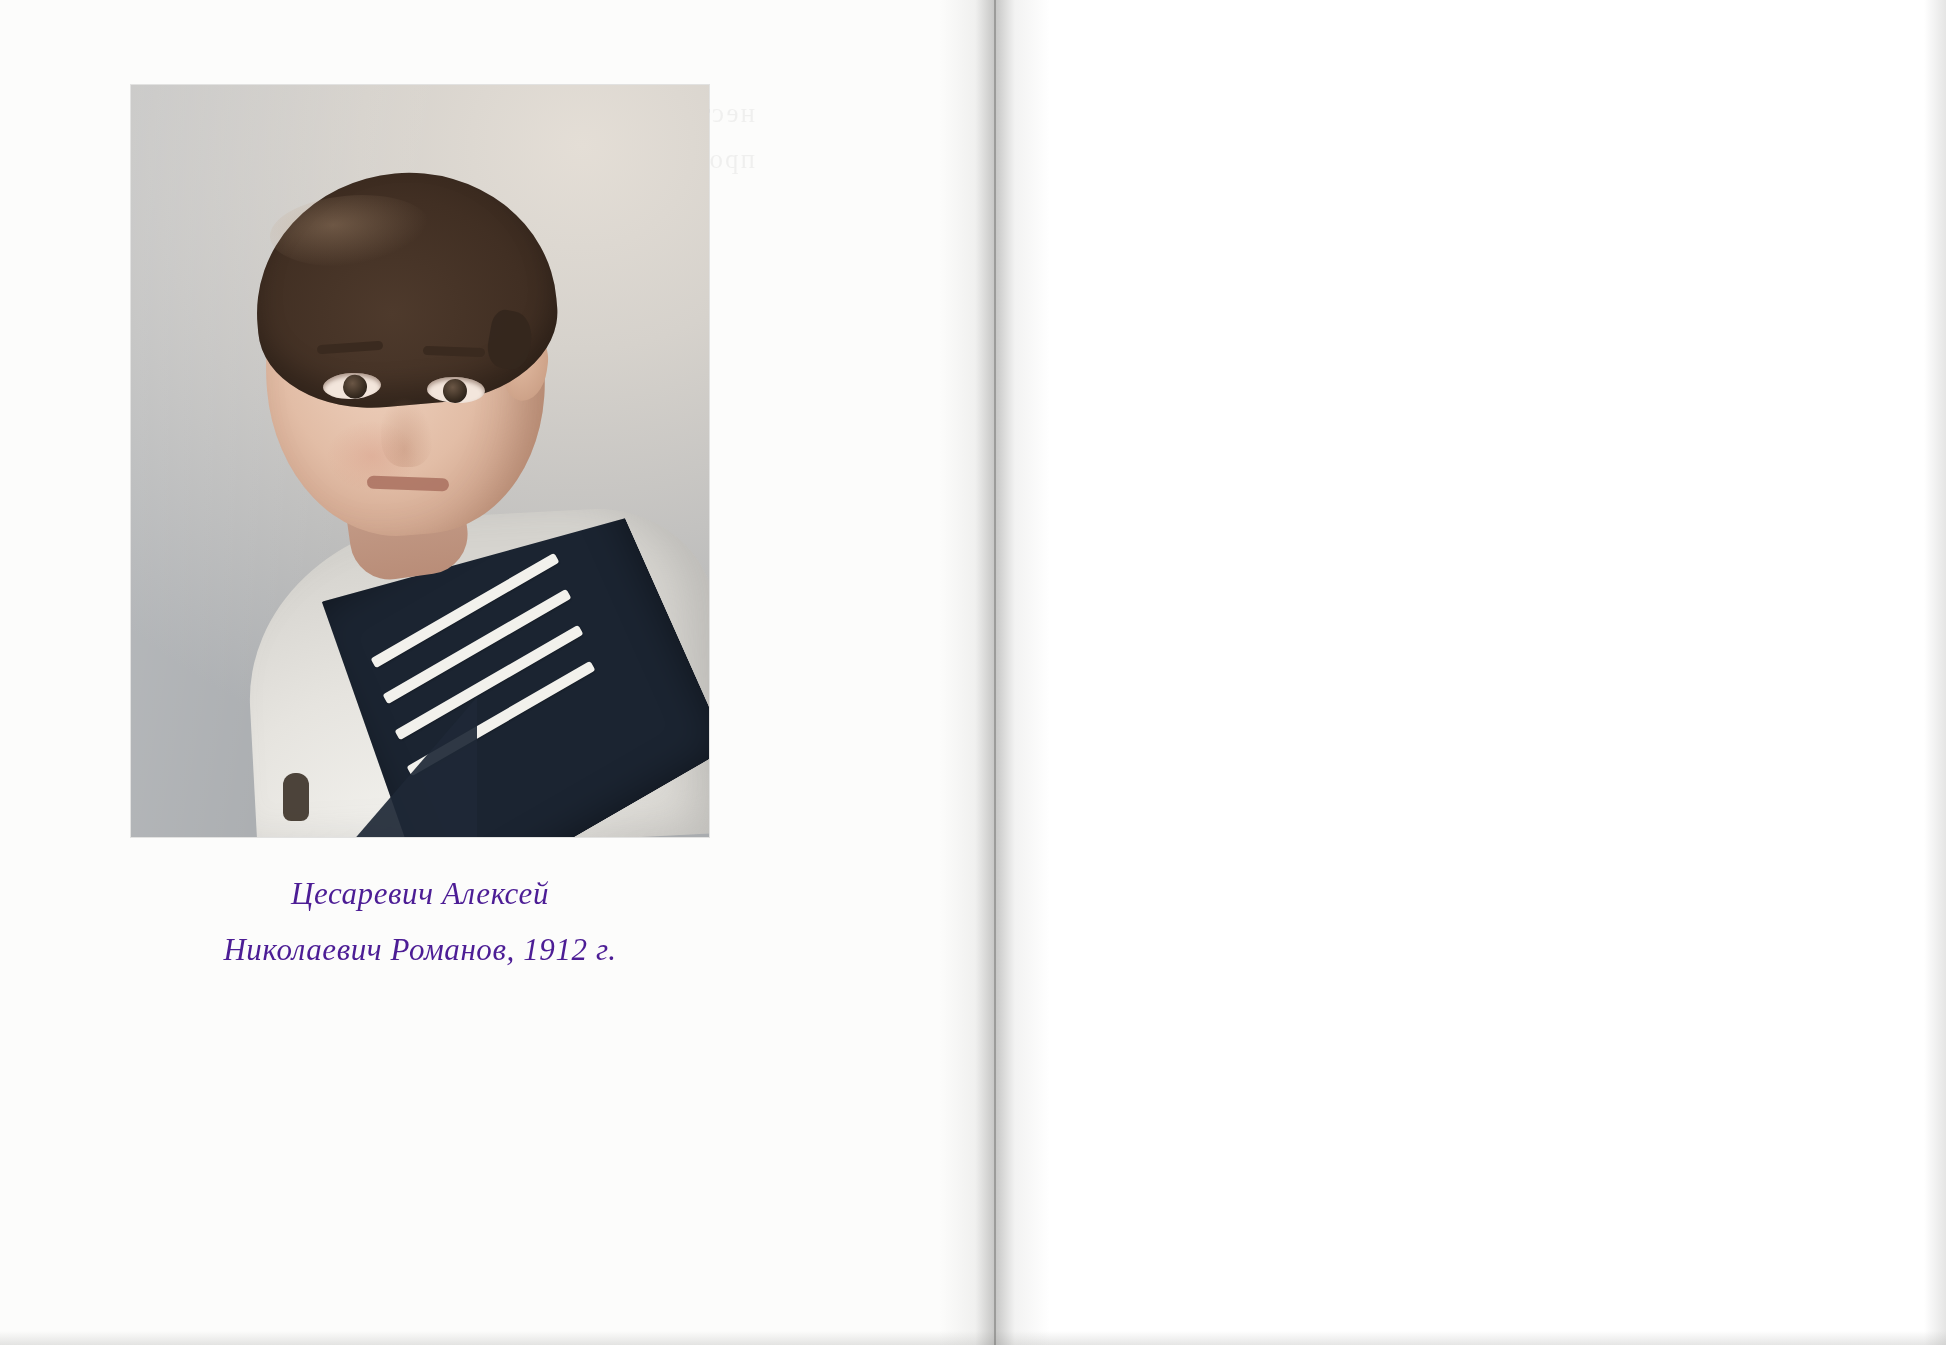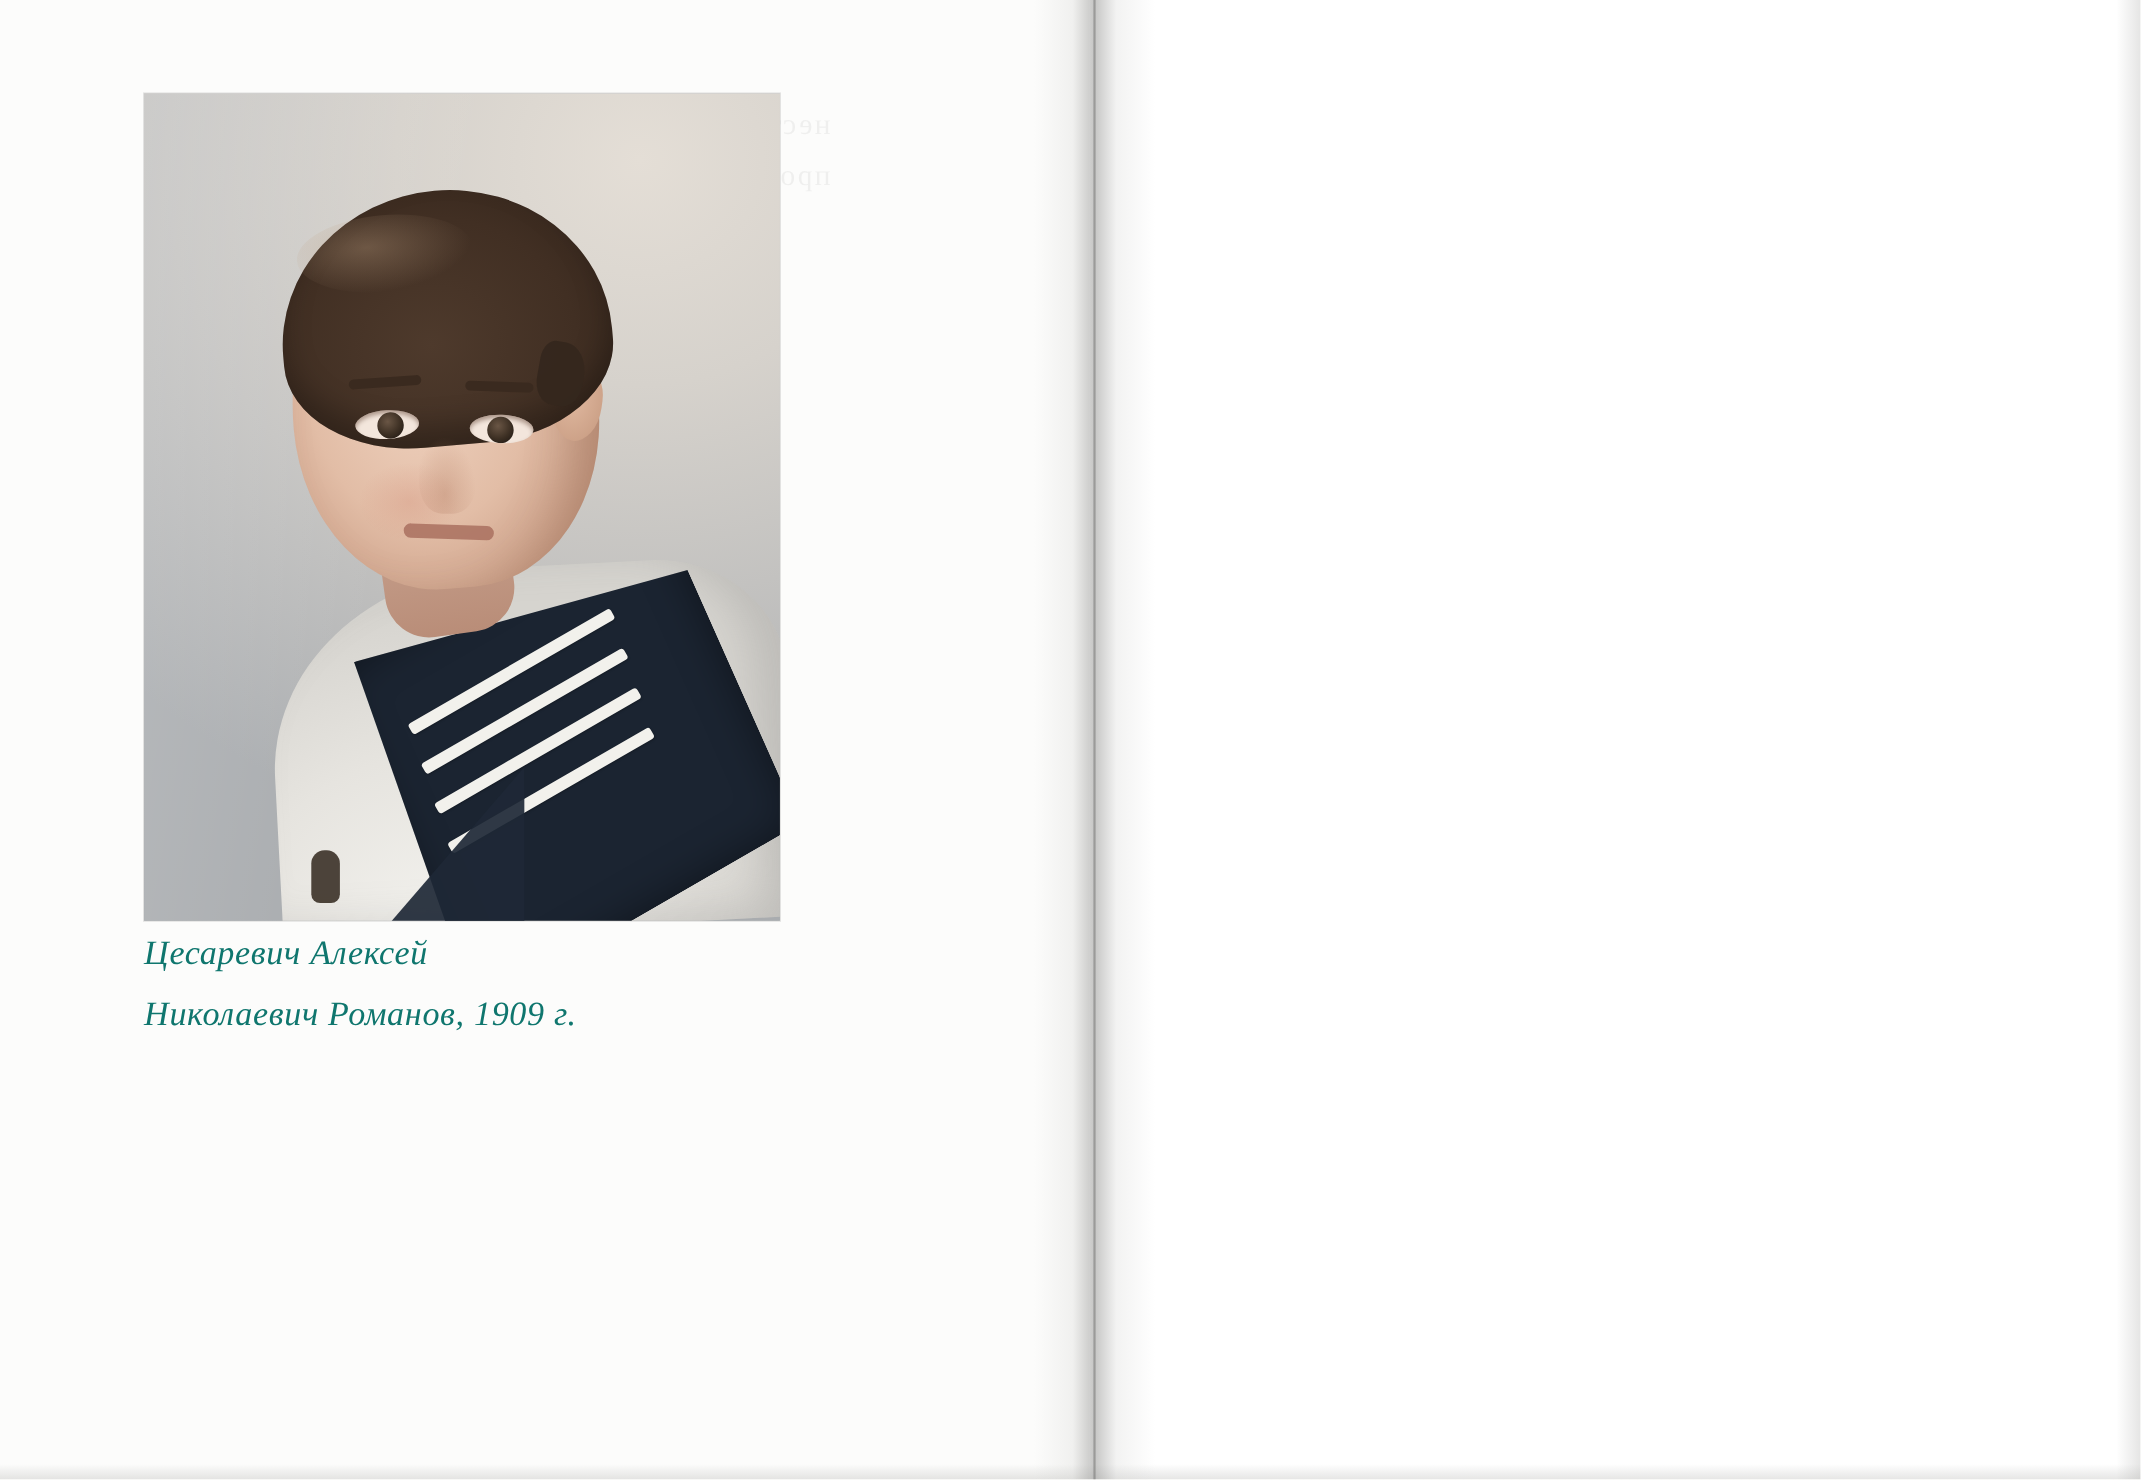--- a/index.html
+++ b/index.html
@@ -292,27 +292,28 @@
     width: 90px;
     height: 70px;
     background: radial-gradient(ellipse at 50% 50%, rgba(209,136,115,0.28) 0%, rgba(209,136,115,0) 72%);
     border-radius: 50%;
   }
 
   
   .caption {
     position: absolute;
     left: 131px;
-    top: 838px;
+    top: 866px;
     width: 578px;
+    text-align: center;
     font-family: "Liberation Serif", serif;
     font-style: italic;
     font-size: 31px;
     line-height: 56px;
-    color: #0f766e;
+    color: #4c1d95;
     letter-spacing: 0.6px;
     z-index: 4;
   }
 
   
   .right-edge {
     position: absolute;
     right: 0;
     top: 0;
     width: 22px;
@@ -362,21 +363,21 @@
         </div>
       <div class="eye eye-r">
           <div class="iris"></div>
         </div>
       <div class="nose"></div>
       <div class="mouth"></div>
     </div>
 
     <div class="caption">
       <div>Цесаревич Алексей</div>
-      <div>Николаевич Романов, 1909 г.</div>
+      <div>Николаевич Романов, 1912 г.</div>
     </div>
   </div>
 
   <div class="page-right">
 
     <div class="right-edge"></div>
   </div>
 
   <div class="gutter"></div>
   <div class="gutter-line"></div>

